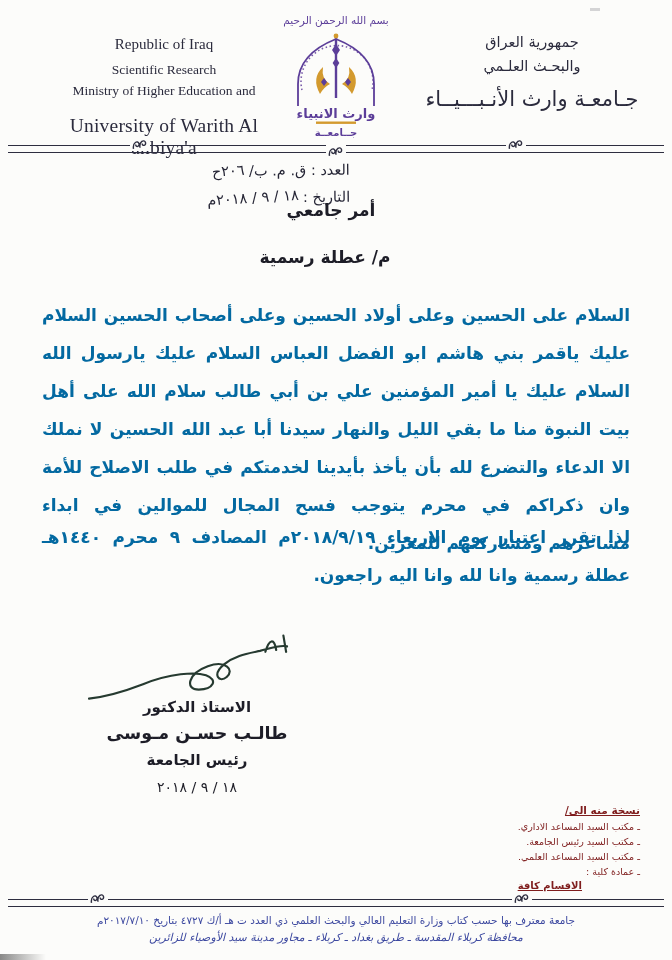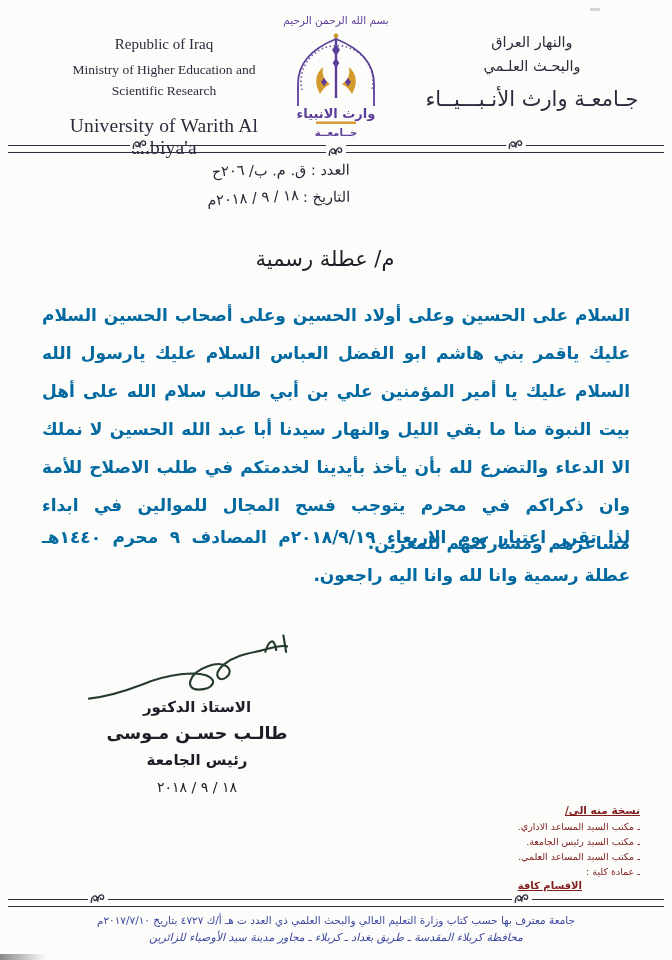--- a/index.html
+++ b/index.html
@@ -39,21 +39,21 @@
     transform:rotate(-.6deg);
   }
   .ref .hand{display:inline-block;transform:rotate(-3deg);letter-spacing:1px;}
   
   .order-title{
     position:absolute;left:0;right:10px;top:200px;text-align:center;
     direction:rtl;font-weight:bold;font-size:17px;color:#1d1d27;
   }
   .subject{
     position:absolute;left:0;right:22px;top:247px;text-align:center;
-    direction:rtl;font-weight:normal;font-size:21px;color:#1d1d27;
+    direction:rtl;font-weight:bold;font-size:17px;color:#1d1d27;
   }
   
   .body-p{
     position:absolute;left:42px;width:588px;
     direction:rtl;text-align:justify;
     font-weight:bold;font-size:17px;line-height:38px;color:#0369a1;
   }
   .p1{top:296px;}
   .p2{top:518px;}
   
@@ -86,22 +86,22 @@
   }
   .speck{position:absolute;right:72px;top:8px;width:10px;height:3px;background:#b9b9bd;opacity:.6;}
 </style>
 </head>
 <body>
 
 <div class="page">
 
   <div class="lh-en">
     <div class="en1">Republic of Iraq</div>
+    <div class="en2">Scientific Research</div>
     <div class="en2">Ministry of Higher Education and</div>
-    <div class="en2">Scientific Research</div>
     <div class="en-univ">University of Warith Al anbiya'a</div>
   </div>
 
   <div class="lh-center">
     <div class="basmala">بسم الله الرحمن الرحيم</div>
     <svg width="100" height="112" viewBox="0 0 100 112">
 
       <path d="M16,62 A36,36 0 1 1 86,62" fill="none" stroke="#7a5caa" stroke-width="1.6" stroke-dasharray="1.5,2.6"></path>
 
       <path d="M12,78 L12,56 Q12,26 50,11 Q88,26 88,56 L88,78" fill="none" stroke="#5c3e99" stroke-width="1.8"></path>
@@ -116,21 +116,21 @@
       <path d="M38,50 l3,4 l-3,4 l-3,-4 z" fill="#5c3e99"></path>
       <path d="M62,50 l3,4 l-3,4 l-3,-4 z" fill="#5c3e99"></path>
 
       <text x="50" y="90" text-anchor="middle" font-size="13" font-weight="bold" fill="#5c3e99" direction="rtl">وارث الانبياء</text>
       <rect x="30" y="93.5" width="40" height="2.4" fill="#d39a2e"></rect>
       <text x="50" y="108" text-anchor="middle" font-size="10" font-weight="bold" fill="#5c3e99" direction="rtl">جــامعــة</text>
     </svg>
   </div>
 
   <div class="lh-ar">
-    <div class="ar1">والنهار العراق</div>
+    <div class="ar1">جمهورية العراق</div>
     <div class="ar1">والبحـث العلـمي</div>
     <div class="ar-univ">جـامعـة وارث الأنـبـــيــاء</div>
   </div>
 
   <div class="divider" style="top:142px;">
     <div class="dline" style="top:3px;">
       <span class="orn" style="left:122px;">
         <svg width="16" height="13" viewBox="0 0 14 12">
             <path d="M1,10 C0,4 5,2 6,5 C7,8 3,9 3,6 M7,9 C6,3 11,1 12,4 C13,7 9,8 9,5" stroke="#2e2e40" stroke-width="1.3" fill="none"></path>
           </svg>
@@ -154,20 +154,21 @@
     <div>
       <span>العدد : ق. م. ب/</span>
       <span class="hand">٢٠٦ح</span>
     </div>
     <div>
       <span>التاريخ :</span>
       <span class="hand">١٨ / ٩ / ٢٠١٨م</span>
     </div>
   </div>
 
+  <div class="order-title">أمر جامعي</div>
   <div class="subject">م/ عطلة رسمية</div>
 
   <div class="body-p p1">السلام على الحسين وعلى أولاد الحسين وعلى أصحاب الحسين السلام عليك ياقمر بني هاشم ابو الفضل العباس السلام عليك يارسول الله السلام عليك يا أمير المؤمنين علي بن أبي طالب سلام الله على أهل بيت النبوة منا ما بقي الليل والنهار سيدنا أبا عبد الله الحسين لا نملك الا الدعاء والتضرع لله بأن يأخذ بأيدينا لخدمتكم  في طلب الاصلاح  للأمة وان ذكراكم في محرم يتوجب فسح المجال للموالين في ابداء مشاعرهم ومشاركتهم للمعزين.</div>
   <div class="body-p p2">لذا تقرر اعتبار يوم الاربعاء ٢٠١٨/٩/١٩م  المصادف ٩ محرم ١٤٤٠هـ عطلة رسمية وانا لله وانا اليه راجعون.</div>
 
   <div class="sig">
     <svg class="sig-scribble" width="250" height="72" viewBox="0 0 260 80">
       <path d="M10,74 C28,72 44,68 70,58 C100,46 128,44 140,48 C154,53 148,64 132,64 C116,64 120,46 142,38 C162,31 172,42 163,50 C155,57 146,48 160,36 C172,26 186,24 200,21 C212,18 222,14 230,16 M206,22 C210,8 216,6 218,20 M226,4 L229,22" fill="none" stroke="#263a30" stroke-width="2.4" stroke-linecap="round"></path>
     </svg>
     <div class="sig-title">الاستاذ الدكتور</div>

